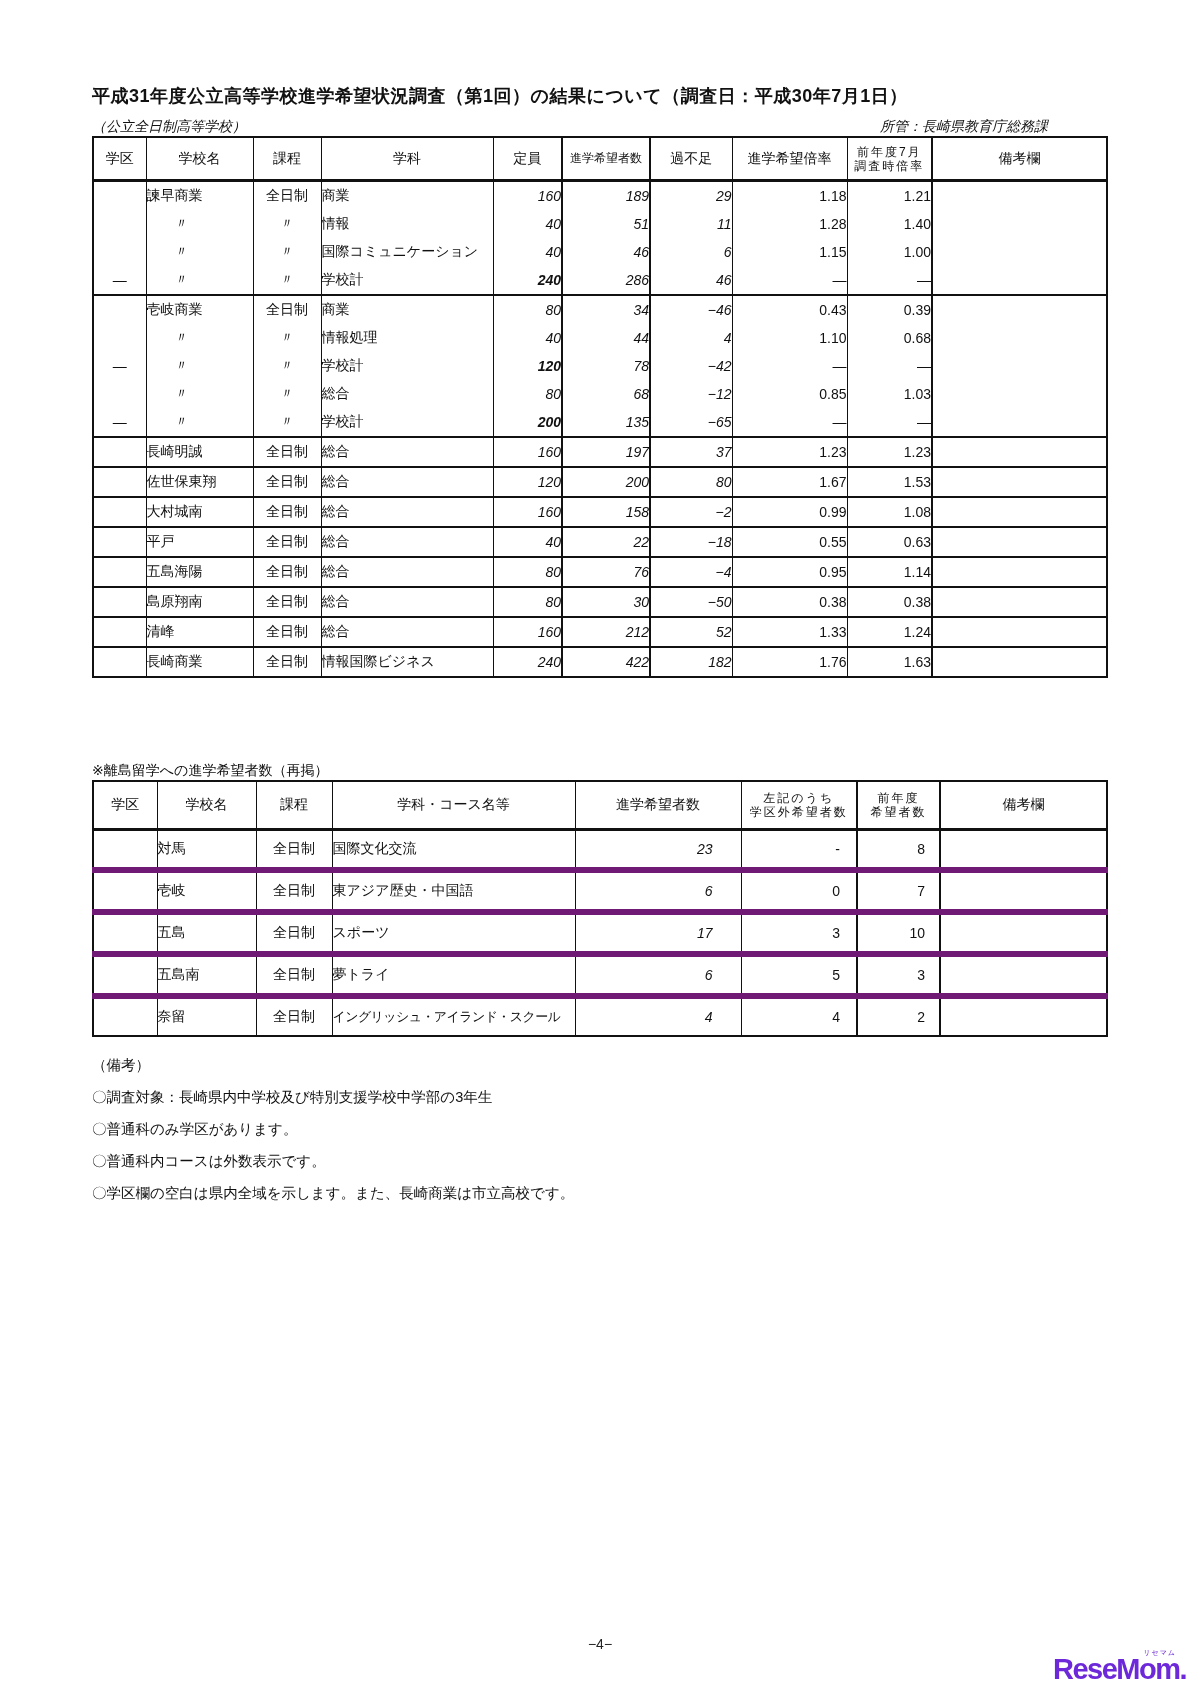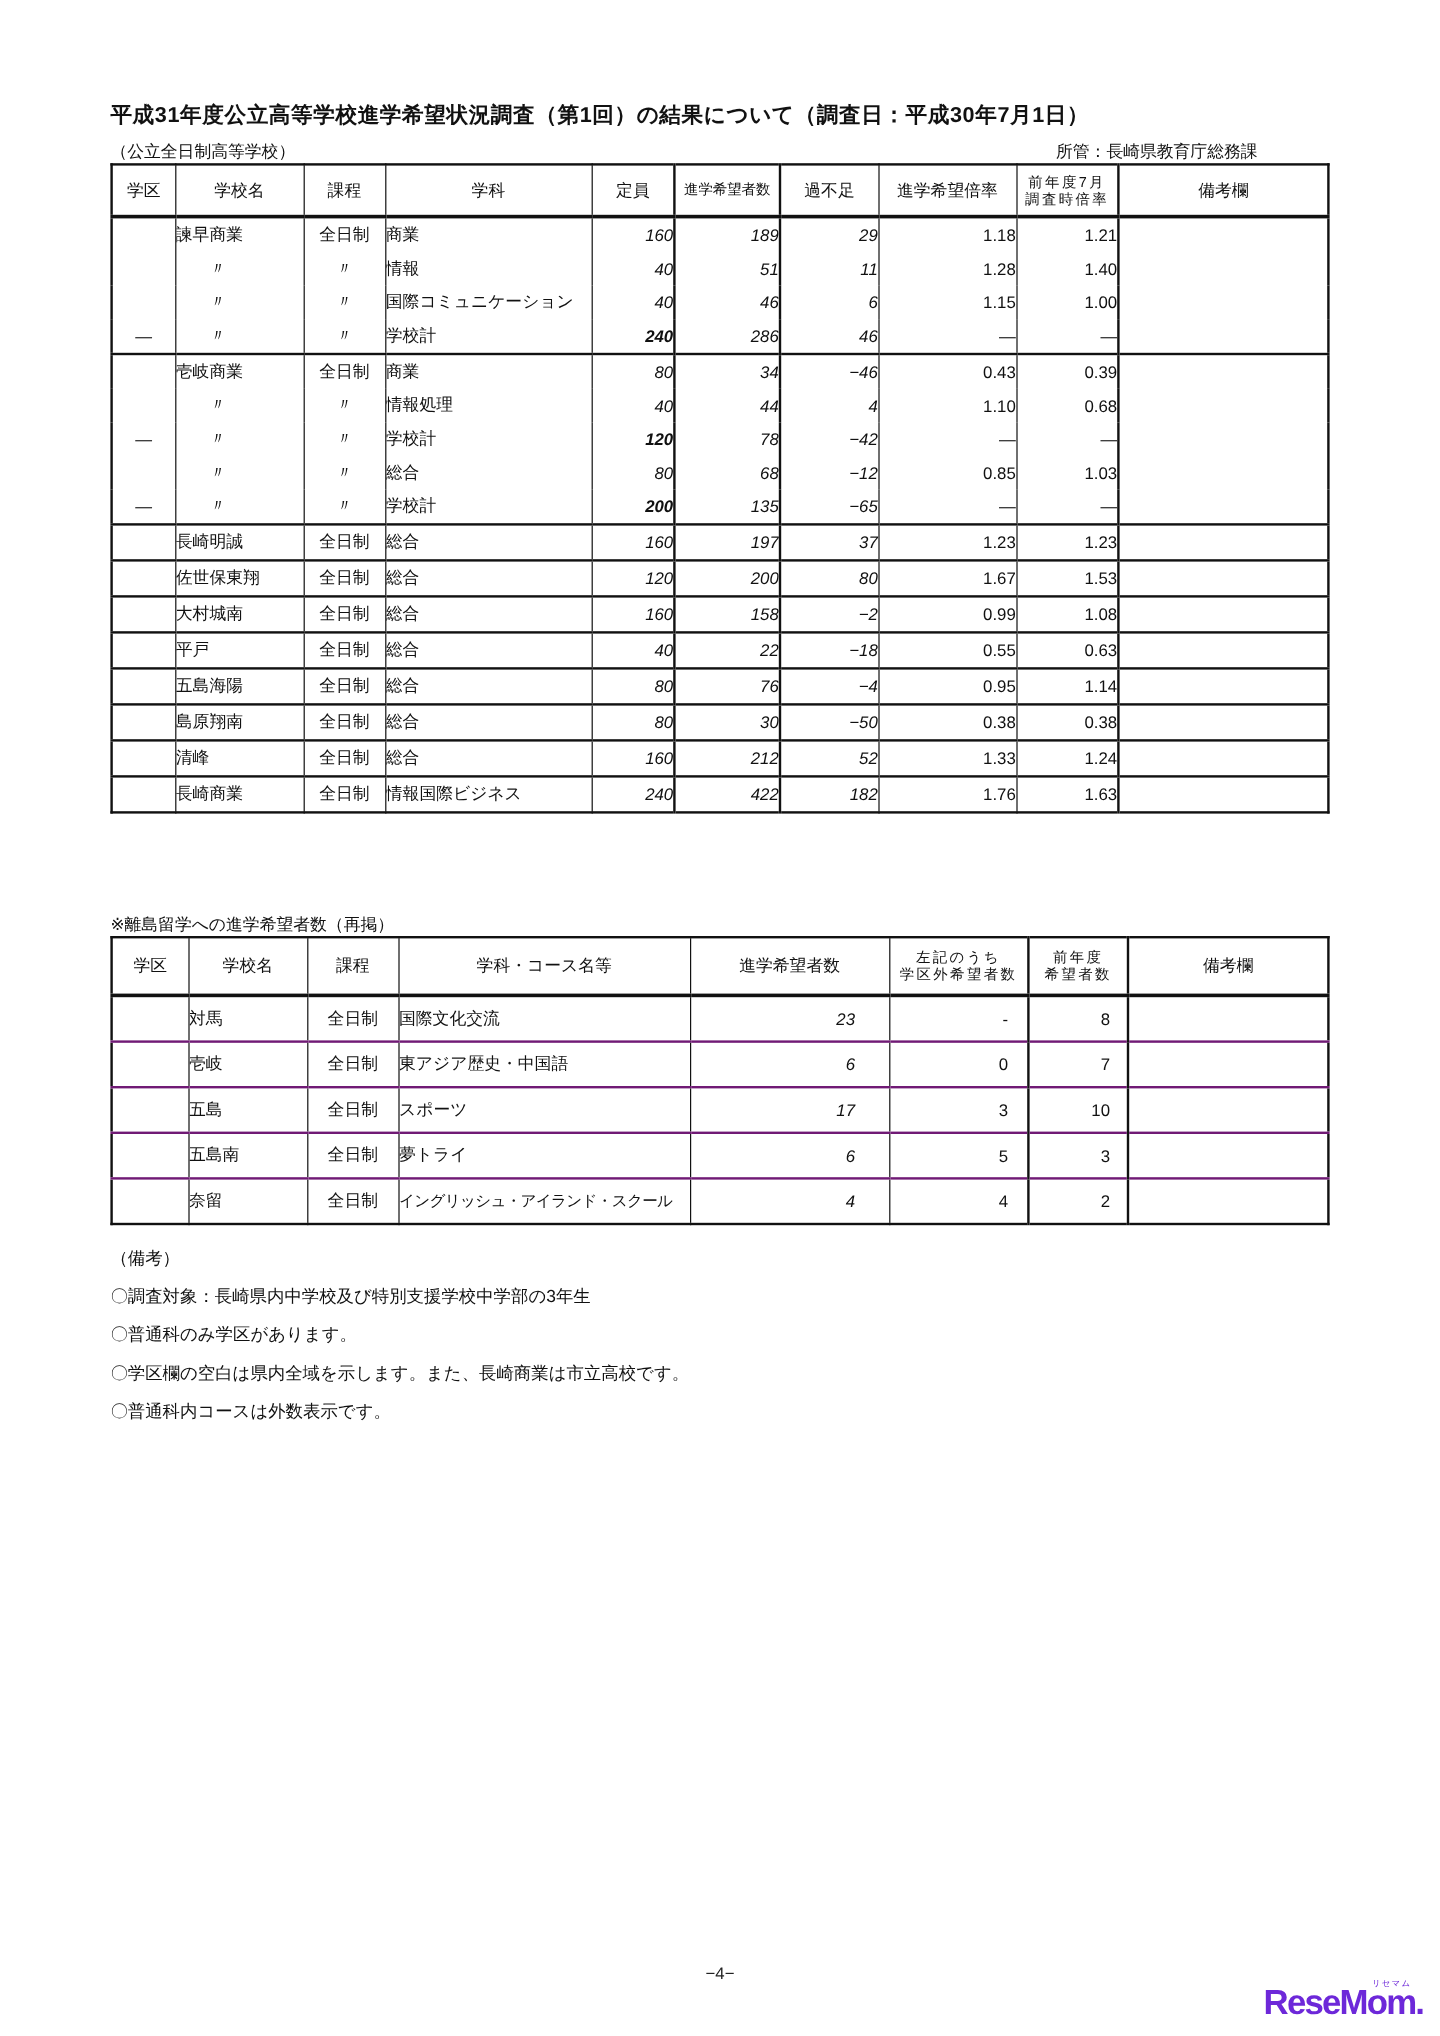--- a/index.html
+++ b/index.html
@@ -4,21 +4,21 @@
 <style>
   html,body { margin:0; padding:0; background:#e9e9e9; }
   .page {
     width:1200px; height:1697px; margin:0 auto; position:relative;
     background:#ffffff; overflow:hidden; color:#111;
     font-family:"Liberation Sans","DejaVu Sans",sans-serif;
   }
   .content { margin-left:92px; width:1014px; padding-top:84px; }
 
   .doc-title { font-size:18px; font-weight:bold; text-align:left; letter-spacing:0.5px; white-space:nowrap; }
-  .subtitle-row { display:flex; justify-content:space-between; margin-top:10px; font-size:14px; }
+  .subtitle-row { display:flex; justify-content:space-between; margin-top:10px; font-size:14px;font-style:italic; }
   .subtitle-right { margin-right:58px; }
 
   table.doc-table {
     border-collapse:collapse; table-layout:fixed; width:1014px;
     border:2px solid #111; font-size:14px; margin-top:0;
   }
   .doc-table th, .doc-table td {
     border-left:1px solid #111; padding:0; overflow:hidden; white-space:nowrap;
     font-weight:normal; color:#111;
   }
@@ -39,21 +39,21 @@
   .c-ratio, .c-prev { padding-right:16px; }
   .total-row .c-capacity { font-weight:bold; }
   .ditto { text-align:left !important; padding-left:28px !important; }
   .fit { font-size:13px; letter-spacing:-0.6px; }
 
   
   .island-caption { margin-top:84px; font-size:14px; }
   .island { margin-top:8px; }
   .island thead th { height:46px; border-bottom:3px solid #111; text-align:center; }
   .island tbody td { height:36px; }
-  .island tbody tr + tr td { border-top:2px solid #701a75; }
+  .island tbody tr + tr td { border-top:6px solid #701a75; }
   .island .c-applicants { padding-right:28px; }
   .island .c-out { padding-right:16px; }
   .island .c-prevn { padding-right:14px; }
 
   
   .notes { margin-top:12px; font-size:14.5px; }
   .notes-heading { line-height:32px; }
   .notes-line { line-height:32px; }
 
   
@@ -396,22 +396,22 @@
     <td class="cl c-remarks bl2"></td>
   </tr>
         </tbody>
     </table>
 
     <div class="notes">
       <div class="notes-heading">（備考）</div>
       <div>
           <div class="notes-line">〇調査対象：長崎県内中学校及び特別支援学校中学部の3年生</div>
           <div class="notes-line">〇普通科のみ学区があります。</div>
+          <div class="notes-line">〇普通科内コースは外数表示です。</div>
           <div class="notes-line">〇学区欄の空白は県内全域を示します。また、長崎商業は市立高校です。</div>
-          <div class="notes-line">〇普通科内コースは外数表示です。</div>
         </div>
     </div>
 
   </div>
 
   <div class="page-number">−4−</div>
 
   <div class="logo">
     <span class="logo-ruby">リセマム</span>
     <span class="logo-text">ReseMom.</span>

